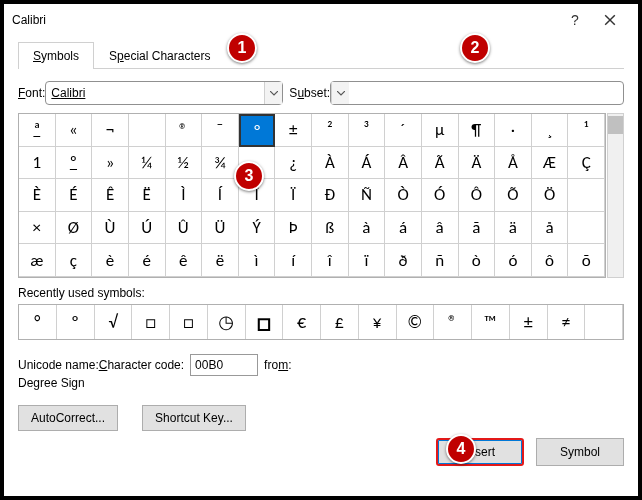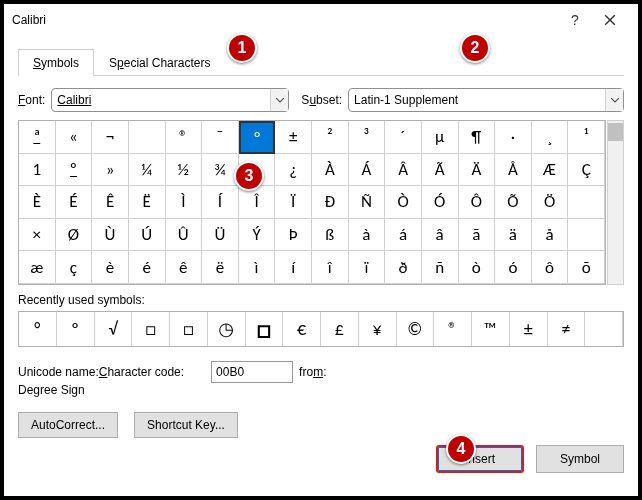--- a/index.html
+++ b/index.html
@@ -7,26 +7,26 @@
   .outer { width: 642px; height: 500px; padding: 4px; background: #000; }
   .dialog { width: 634px; height: 492px; background: #fff; display: flex; flex-direction: column; position: relative; }
   
   .titlebar { height: 32px; display: flex; align-items: center; padding: 0 8px; }
   .title { flex: 1; }
   .titlebar-btn { width: 40px; height: 32px; display: flex; align-items: center; justify-content: center; color: #333; font-size: 14px; }
   .titlebar-btn.help { width: 30px; }
   
   .body { flex: 1; padding: 6px 14px 14px 14px; position: relative; }
   
-  .tabs { display: flex; border-bottom: 1px solid #d0d0d0; align-items: flex-end; margin-bottom: 12px; margin-top: 7px; }
+  .tabs { display: flex; border-bottom: 1px solid #d0d0d0; align-items: flex-end; margin-bottom: 12px; }
   .tab { padding: 6px 14px; border: 1px solid transparent; border-bottom: none; margin-bottom: -1px; }
   .tab.active { border-color: #d0d0d0; background: #fff; }
   .tab .u { text-decoration: underline; }
   
-  .row { display: flex; align-items: center; gap: 6px; margin-bottom: 8px; }
+  .row { display: flex; align-items: center; margin-bottom: 8px; }
   .label .u { text-decoration: underline; }
   
   .hl { border: 2.5px solid #e31919; border-radius: 4px; }
   
   .combo { display: flex; align-items: center; border: 1px solid #909090; height: 24px; background: #fff; }
   .combo input { border: none; outline: none; flex: 1; padding: 0 5px; font: inherit; background: transparent; }
   .combo .arrow { width: 18px; height: 100%; display: flex; align-items: center; justify-content: center; border-left: 1px solid #d0d0d0; background: #f3f3f3; }
   .arrow svg { width: 8px; height: 5px; }
   
   .font-combo { flex: 0 0 238px; text-decoration: underline; }
@@ -35,27 +35,27 @@
   .grid-wrap { position: relative; height: 165px; margin-bottom: 8px; }
   .grid { position: absolute; left:0; right:18px; top:0; bottom:0; border: 1px solid #b0b0b0; display: grid; grid-template-columns: repeat(16, 1fr); grid-template-rows: repeat(5, 1fr); }
   .cell { border-right: 1px solid #d0d0d0; border-bottom: 1px solid #d0d0d0; display: flex; align-items: center; justify-content: center; font-size: 17px; font-family: Calibri, sans-serif; }
   .cell.selected { background: #0078d7; color: #fff; border: 2px solid #333; }
   .scrollbar { position: absolute; right:0; top:0; bottom:0; width: 17px; background: #f0f0f0; border: 1px solid #d0d0d0; }
   .thumb { background: #c0c0c0; height: 18px; }
   
   .recent-label { margin-bottom: 4px; }
   .recent-grid { display: grid; grid-template-columns: repeat(16, 1fr); border: 1px solid #b0b0b0; height: 36px; margin-bottom: 14px; }
   .rcell { border-right: 1px solid #d0d0d0; display: flex; align-items: center; justify-content: center; font-size: 18px; font-family: Calibri, sans-serif; }
-  .cc-input { width: 82px; height: 22px; border: 1px solid #999; padding: 0 4px; font: inherit; margin-left: 21px; }
+  .cc-input { width: 68px; height: 22px; border: 1px solid #999; padding: 0 4px; font: inherit; }
   .from-combo { flex: 0 0 104px; height: 22px; }
   
   .u-name-row { display: flex; align-items: center; }
   .char-name { margin-bottom: 14px; }
   
-  .lower { display: flex; align-items: center; gap: 16px; height: 28px; margin-bottom: 6px;}
+  .lower { display: flex; align-items: center; gap: 24px; height: 28px; margin-bottom: 6px;}
   .btn { border: 1px solid #adadad; background: #e1e1e1; padding: 5px 12px; font: inherit; }
   .shortcut-label { margin-left: 6px; }
   
   .btm-btn-row { display: flex; justify-content: flex-end; gap: 12px; margin-top: 6px; }
   .btm-btn { width: 88px; height: 28px; border: 1px solid #adadad; background: #e1e1e1; font: inherit; }
   .btm-btn.insert { border: 2.5px solid #e31919; border-radius: 3px; background: #e1e1e1; box-shadow: inset 0 0 0 1px #0078d7; }
   
   .callout { position: absolute; width: 30px; height: 30px; border-radius: 50%; background: #c00000; color: #fff; font-weight: bold; font-size: 16px; display: flex; align-items: center; justify-content: center; border: 2px solid #fff; box-shadow: 0 1px 3px rgba(0,0,0,.5); z-index: 10; }
 </style>
 </head>
@@ -92,21 +92,20 @@
       <div class="combo font-combo hl">
         <input value="Calibri" style="">
         <div class="arrow">
               <svg viewBox="0 0 8 5">
                 <path d="M0 0 L4 4 L8 0" stroke="#555" fill="none" stroke-width="1.2"></path>
               </svg>
             </div>
       </div>
       <span class="label" style="margin-left:6px">S<span class="u">u</span>bset:</span>
       <div class="combo subset-combo hl">
-        <input value="Latin-1 Supplement" style="">
         <div class="arrow">
               <svg viewBox="0 0 8 5">
                 <path d="M0 0 L4 4 L8 0" stroke="#555" fill="none" stroke-width="1.2"></path>
               </svg>
             </div>
       </div>
     </div>
 
     <div class="grid-wrap">
       <div class="grid" id="char-grid">

